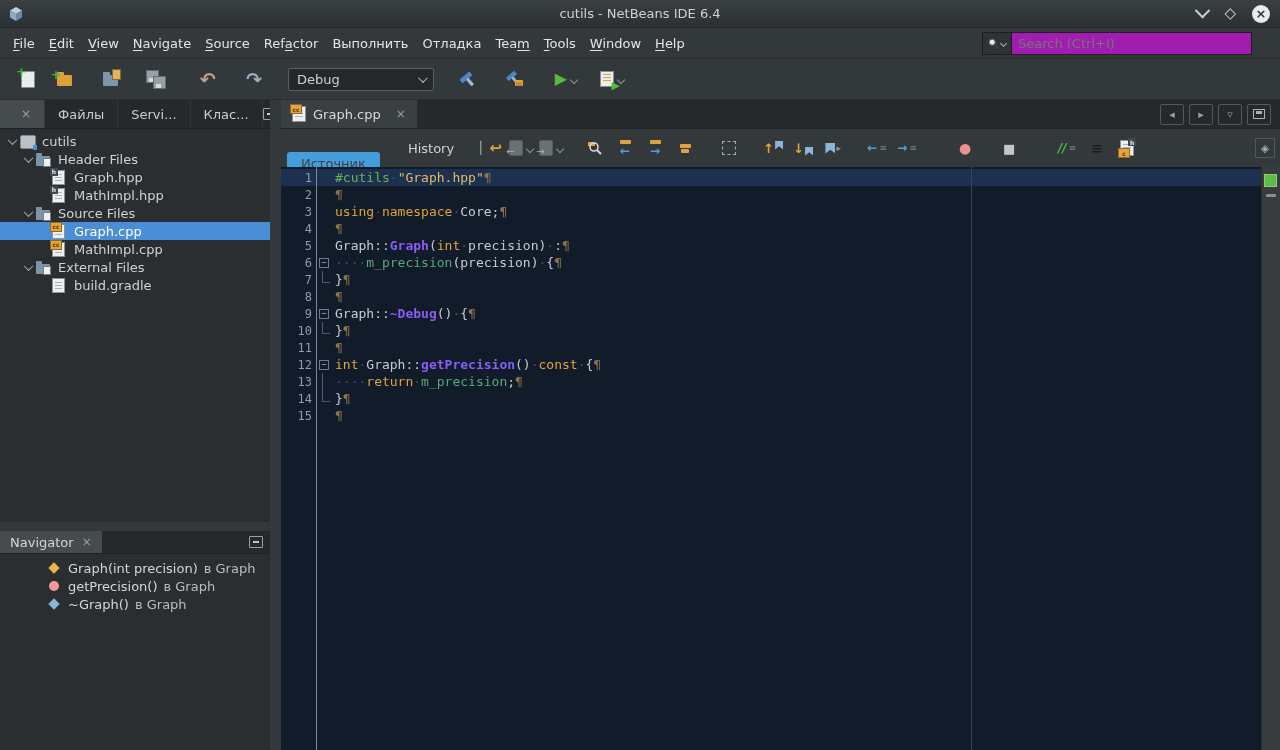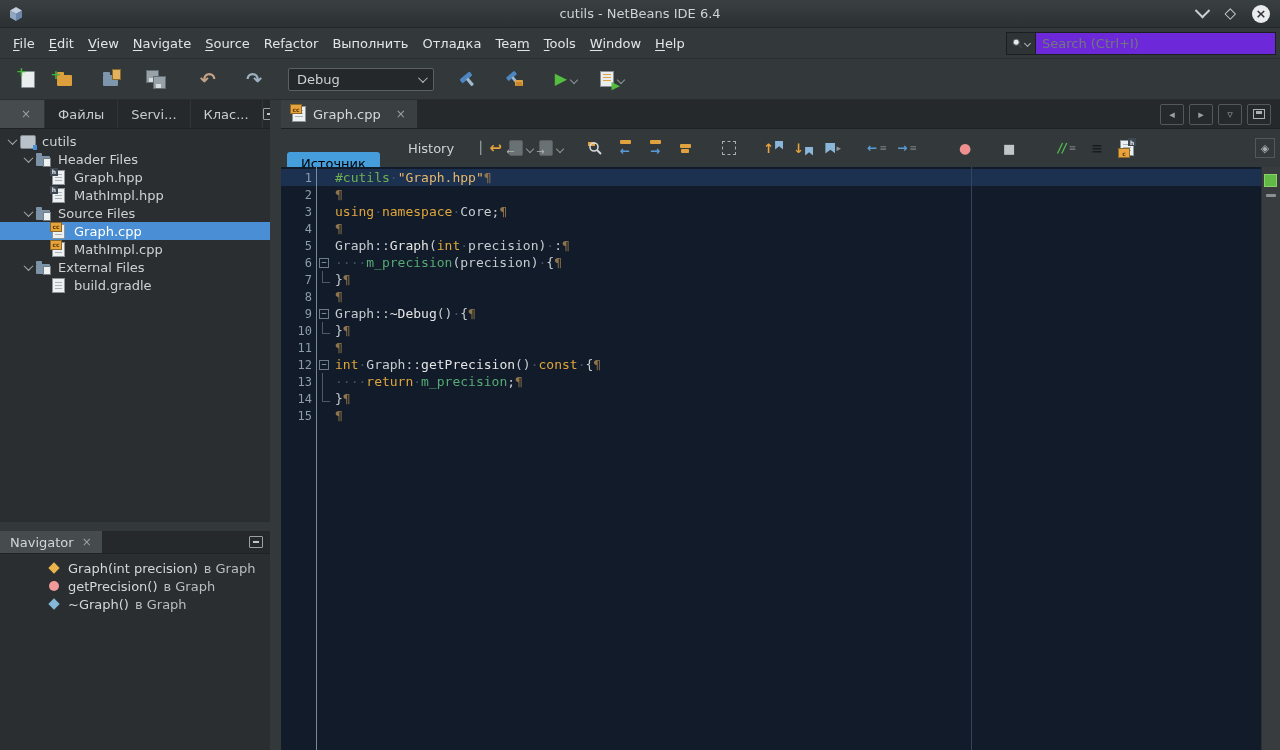--- a/index.html
+++ b/index.html
@@ -16,21 +16,21 @@
     transform:rotate(45deg) translate(-2px,-2px);}
   .wmax{color:#d3d7d8;font-size:15px;line-height:1;}
   .wclose{width:18px;height:18px;border-radius:50%;background:#e9ebec;color:#2f3436;display:flex;
     align-items:center;justify-content:center;font-weight:700;font-size:13px;line-height:1;}
 
   
   .menubar{height:30px;background:#33383b;border-bottom:1px solid #2b2f32;display:flex;align-items:center;
     padding-left:6px;position:relative;flex:none;}
   .menu-item{padding:4px 7px;color:#e2e5e5;font-size:13px;white-space:nowrap;}
   .menu-item u{text-decoration:underline;text-underline-offset:2px;}
-  .searchwrap{position:absolute;right:4px;top:4px;width:268px;height:21px;background:#6d28d9;
+  .searchwrap{position:absolute;right:28px;top:4px;width:268px;height:21px;background:#a21caf;
     border:1px solid #1b1f21;display:flex;align-items:center;}
   .magbtn{width:28px;height:100%;background:#2e3335;border-right:1px solid #1b1f21;display:flex;
     align-items:center;justify-content:center;gap:2px;flex:none;}
   .magchev{width:4px;height:4px;border-right:1.5px solid #aeb4b6;border-bottom:1.5px solid #aeb4b6;transform:rotate(45deg);}
   .searchinput{flex:1;min-width:0;background:transparent;border:0;outline:0;color:#cfd3d4;font-size:13px;
     font-family:"DejaVu Sans",sans-serif;padding:0 6px;}
   .searchinput::placeholder{color:#70787b;}
 
   
   .toolbar{height:40px;background:#33383b;border-bottom:1px solid #2a2e30;display:flex;align-items:center;
@@ -107,21 +107,21 @@
   
   .editor{flex:1;display:flex;flex-direction:column;min-width:0;min-height:0;}
   .etab{height:28px;display:flex;align-items:center;gap:7px;padding:0 11px;background:#3a3f41;color:#d6dadb;font-size:13px;}
   .etabbtns{margin-left:auto;display:flex;gap:5px;margin-right:9px;align-self:center;}
   .ebtn2{width:22px;height:19px;border:1px solid #53585a;border-radius:2px;display:flex;align-items:center;
     justify-content:center;color:#9aa1a4;font-size:11px;line-height:1;}
   .maxglyph{width:10px;height:8px;border:1px solid #aab0b3;display:flex;align-items:flex-start;justify-content:center;}
   .maxglyph::before{content:"";width:6px;height:3px;background:#aab0b3;margin-top:1px;}
 
   .etoolbar{height:38px;background:#33383b;display:flex;align-items:center;padding-left:6px;position:relative;flex:none;}
-  .srcbtn{background:#459ddc;color:#000000;padding:4px 14px;border-radius:3px;font-size:13px;margin-top:31px;}
+  .srcbtn{background:#459ddc;color:#404040;padding:4px 14px;border-radius:3px;font-size:13px;margin-top:31px;}
   .histbtn{color:#ced2d4;font-size:13px;margin-left:28px;margin-right:22px;}
   .ebtn{height:26px;min-width:24px;display:flex;align-items:center;justify-content:center;margin:0 3px;position:relative;flex:none;}
   .egap{width:14px;flex:none;}
   .docgray{width:12px;height:14px;background:#6a7174;border:1px solid #565c5f;border-radius:2px;position:relative;}
   .docgray b{position:absolute;left:-4px;bottom:-2px;color:#aeb5b8;font-size:10px;font-weight:400;}
   .obar{width:11px;height:4px;background:#e0a23e;border-radius:1px;}
   .colstack{display:flex;flex-direction:column;align-items:center;gap:1px;}
   .bluearr{color:#5b9bd5;font-weight:700;font-size:12px;line-height:1;}
   .orangearr{color:#e8a33d;font-weight:700;font-size:13px;line-height:1;}
   .linesmini{color:#7b8285;font-size:9px;line-height:1;margin-left:2px;}
@@ -140,21 +140,21 @@
   .cline.cur{background:#1c314f;}
   .gnum{width:31px;flex:none;text-align:right;padding-right:4px;color:#8e9dab;font-size:12px;}
   .fold{width:17px;flex:none;height:100%;position:relative;}
   .fbox{position:absolute;left:3px;top:4px;width:8px;height:8px;border:1px solid #6b7b8a;color:#9fb0bf;
     font-size:9px;line-height:6px;text-align:center;}
   .fbox::before{content:"−";}
   .fline{position:absolute;left:6px;top:0;bottom:0;width:1px;background:#4a5a6a;}
   .fcorner{position:absolute;left:6px;top:0;width:7px;height:62%;border-left:1px solid #4a5a6a;border-bottom:1px solid #4a5a6a;}
   .ctext{white-space:pre;margin-left:2px;}
   .tk-g{color:#6fb152;}.tk-k{color:#dfa53c;}.tk-s{color:#e9b868;}.tk-t{color:#c6ccd2;}
-  .tk-b{color:#e5e5e5;font-weight:400;}.tk-f{color:#56ab74;}.tk-w{color:#42536a;}.tk-p{color:#8f744b;}
+  .tk-b{color:#8b5cf6;font-weight:700;}.tk-f{color:#56ab74;}.tk-w{color:#42536a;}.tk-p{color:#8f744b;}
   .estripe{position:absolute;right:0;top:0;bottom:0;width:18px;background:#383c3e;border-left:1px solid #2c3032;}
   .okbadge{position:absolute;right:3px;top:7px;width:11px;height:11px;background:#62ba46;border:1px solid #8ad06b;}
   .caretmark{position:absolute;right:4px;top:27px;width:10px;height:3px;background:#8a9194;border-radius:1px;}
 </style>
 </head>
 <body>
 
 <div id="app">
 
   <div class="titlebar">

